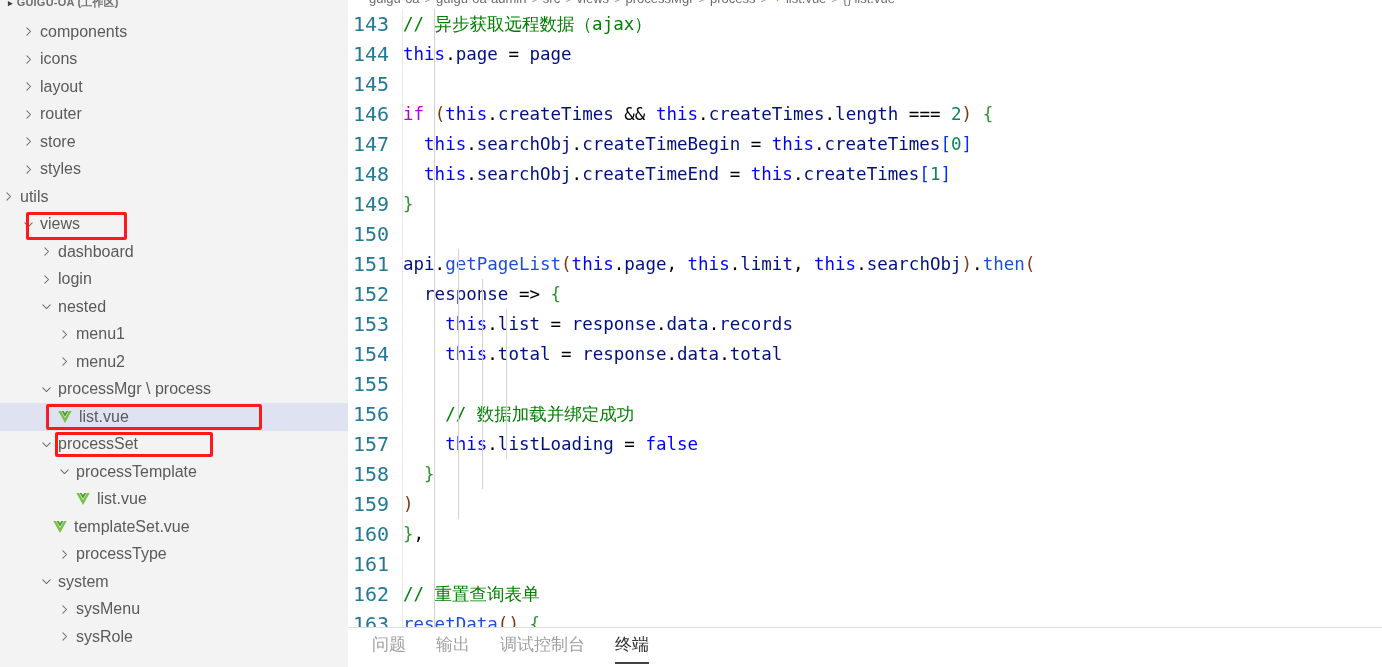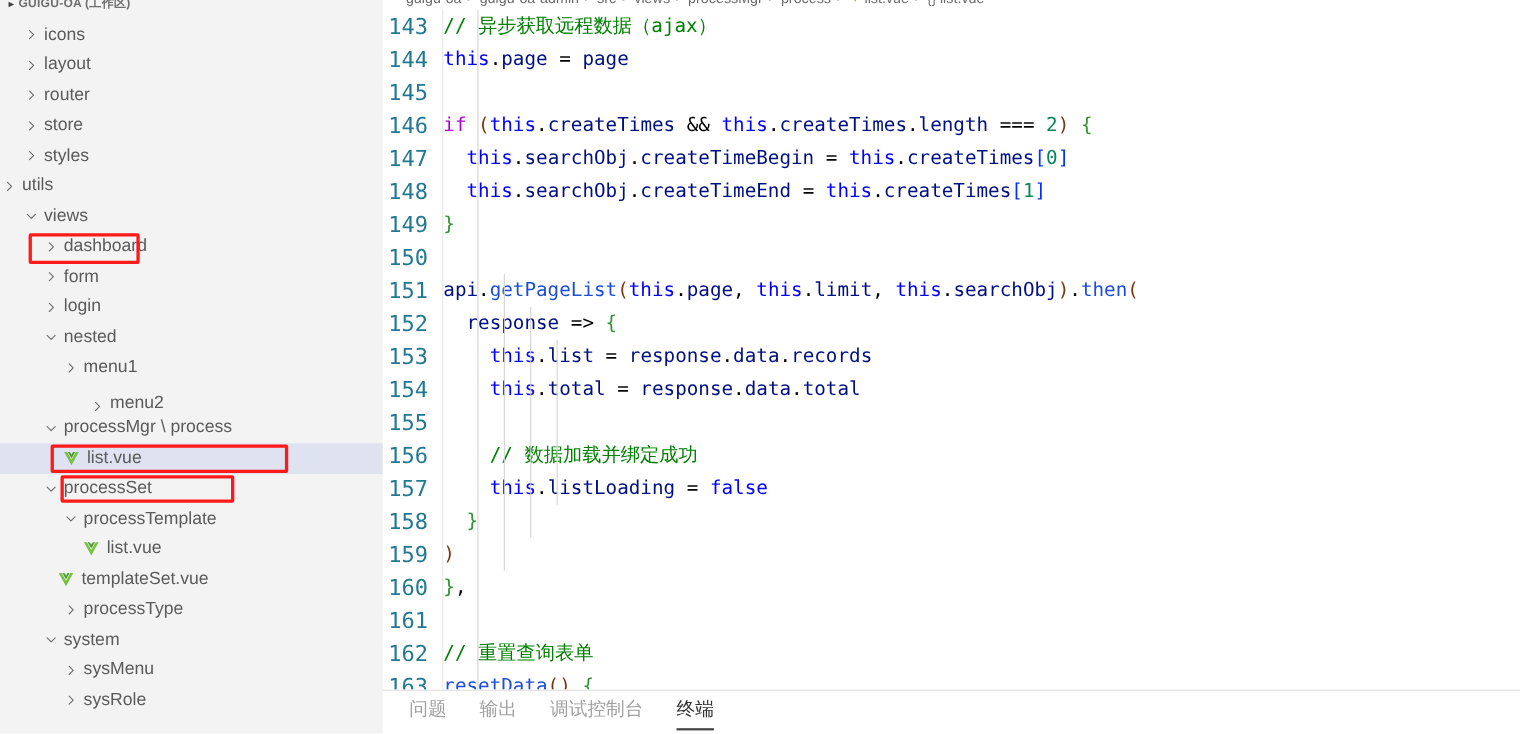--- a/index.html
+++ b/index.html
@@ -191,20 +191,28 @@
       </div>
     </div>
 
     <div class="tree" id="tree">
         <div class="row" style="padding-left: 20px;">
           <span class="twisty">
             <svg width="13" height="13" viewBox="0 0 16 16">
               <path fill="none" stroke="#6e6e6e" stroke-width="1.3" stroke-linecap="round" stroke-linejoin="round" d="M6 3.5 L10.5 8 L6 12.5"></path>
             </svg>
           </span>
+          <span class="label">components</span>
+        </div>
+        <div class="row" style="padding-left: 20px;">
+          <span class="twisty">
+            <svg width="13" height="13" viewBox="0 0 16 16">
+              <path fill="none" stroke="#6e6e6e" stroke-width="1.3" stroke-linecap="round" stroke-linejoin="round" d="M6 3.5 L10.5 8 L6 12.5"></path>
+            </svg>
+          </span>
           <span class="label">icons</span>
         </div>
         <div class="row" style="padding-left: 20px;">
           <span class="twisty">
             <svg width="13" height="13" viewBox="0 0 16 16">
               <path fill="none" stroke="#6e6e6e" stroke-width="1.3" stroke-linecap="round" stroke-linejoin="round" d="M6 3.5 L10.5 8 L6 12.5"></path>
             </svg>
           </span>
           <span class="label">layout</span>
         </div>
@@ -255,47 +263,39 @@
             </svg>
           </span>
           <span class="label">dashboard</span>
         </div>
         <div class="row" style="padding-left: 38px;">
           <span class="twisty">
             <svg width="13" height="13" viewBox="0 0 16 16">
               <path fill="none" stroke="#6e6e6e" stroke-width="1.3" stroke-linecap="round" stroke-linejoin="round" d="M6 3.5 L10.5 8 L6 12.5"></path>
             </svg>
           </span>
-          <span class="label">form</span>
-        </div>
-        <div class="row" style="padding-left: 38px;">
-          <span class="twisty">
-            <svg width="13" height="13" viewBox="0 0 16 16">
-              <path fill="none" stroke="#6e6e6e" stroke-width="1.3" stroke-linecap="round" stroke-linejoin="round" d="M6 3.5 L10.5 8 L6 12.5"></path>
-            </svg>
-          </span>
           <span class="label">login</span>
         </div>
         <div class="row" style="padding-left: 38px;">
           <span class="twisty">
             <svg width="13" height="13" viewBox="0 0 16 16">
               <path fill="none" stroke="#6e6e6e" stroke-width="1.3" stroke-linecap="round" stroke-linejoin="round" d="M3.5 6 L8 10.5 L12.5 6"></path>
             </svg>
           </span>
           <span class="label">nested</span>
         </div>
         <div class="row" style="padding-left: 56px;">
           <span class="twisty">
             <svg width="13" height="13" viewBox="0 0 16 16">
               <path fill="none" stroke="#6e6e6e" stroke-width="1.3" stroke-linecap="round" stroke-linejoin="round" d="M6 3.5 L10.5 8 L6 12.5"></path>
             </svg>
           </span>
           <span class="label">menu1</span>
         </div>
-        <div class="row" style="padding-left: 80px; align-items: flex-end;">
+        <div class="row" style="padding-left: 56px;">
           <span class="twisty">
             <svg width="13" height="13" viewBox="0 0 16 16">
               <path fill="none" stroke="#6e6e6e" stroke-width="1.3" stroke-linecap="round" stroke-linejoin="round" d="M6 3.5 L10.5 8 L6 12.5"></path>
             </svg>
           </span>
           <span class="label">menu2</span>
         </div>
         <div class="row" style="padding-left: 38px;">
           <span class="twisty">
             <svg width="13" height="13" viewBox="0 0 16 16">

